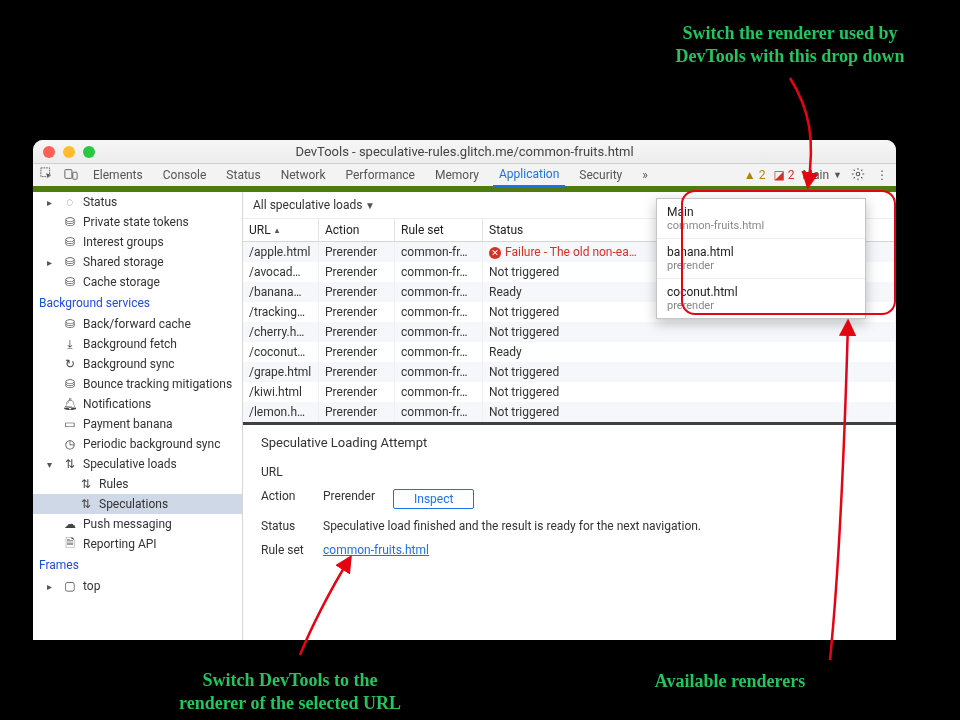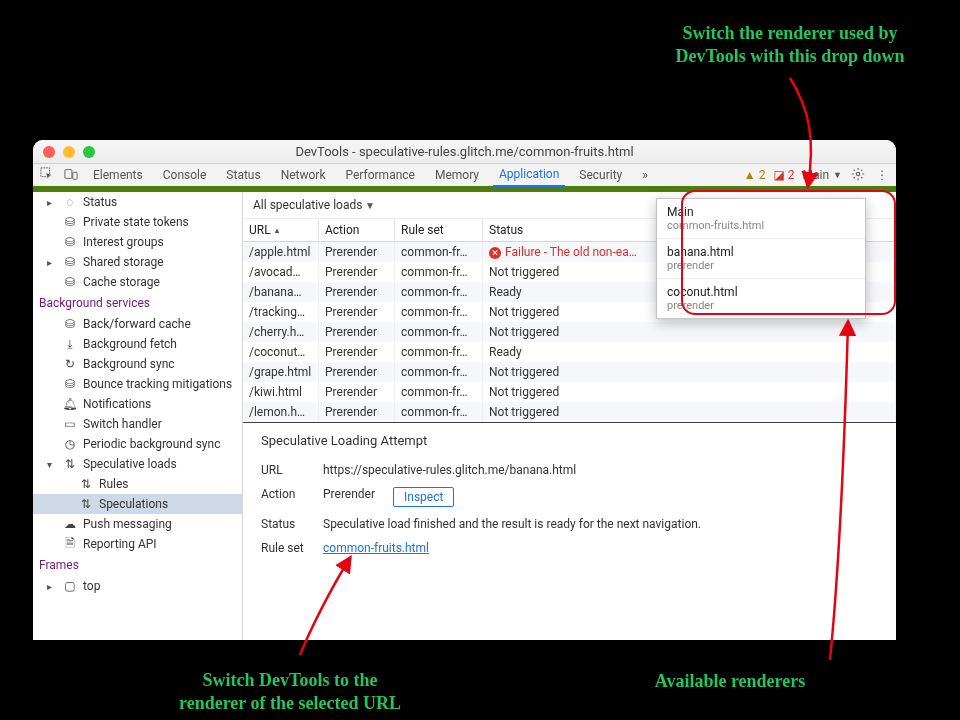--- a/index.html
+++ b/index.html
@@ -63,21 +63,21 @@
   .sidebar {
     width:210px;
     border-right:1px solid #d6d6d6;
     overflow:hidden;
     font-size:12px;
     color:#333;
     background:#fff;
   }
   .sidebar .group-label {
     padding:4px 4px 4px 6px;
-    color:#701a75;
+    color:#1d4ed8;
     font-size:12px;
   }
   .sidebar .item {
     display:flex;
     align-items:center;
     gap:6px;
     padding:3px 4px 3px 8px;
     cursor:pointer;
     white-space:nowrap;
   }
@@ -92,34 +92,34 @@
   .filterbar span::after { content:" ▼"; font-size:10px; color:#555; }
   .table { font-size:12px; overflow:hidden; }
   .thead, .trow { display:grid; grid-template-columns: 76px 76px 88px 1fr; }
   .thead { background:#fff; border-bottom:1px solid #d6d6d6; }
   .thead .tcell { padding:4px 6px; border-right:1px solid #e3e3e3; color:#222; display:flex; align-items:center; gap:4px;}
   .trow .tcell { padding:3px 6px; border-right:1px solid #f0f0f0; white-space:nowrap; overflow:hidden; text-overflow:ellipsis; }
   .trow:nth-child(odd){ background:#f5f7fb; }
   .status-fail { color:#d93025; }
   .status-icon { display:inline-block; width:12px; height:12px; border-radius:50%; background:#d93025; color:#fff; font-size:9px; text-align:center; line-height:12px; margin-right:4px; }
   .detail {
-    border-top:1px solid #404040;
+    border-top:3px solid #404040;
     padding:10px 18px 6px 18px;
     overflow:auto;
     font-size:12px;
     color:#333;
   }
   .detail h3 { font-size:13px; font-weight:400; margin-bottom:10px; }
   .detail .section-title { font-weight:600; font-size:12px; margin:4px 0 10px 10px; }
   .detail .row { display:flex; gap:10px; padding:5px 0; }
   .detail .row .label { width:52px; color:#333; }
   .detail .link { color:#1a73e8; text-decoration:underline; cursor:pointer; }
   .inspect-btn {
     display:inline-block;
-    padding:2px 10px;
+    padding:2px 20px;
     border:1px solid #1a73e8;
     color:#1a73e8;
     border-radius:2px;
     cursor:pointer;
     margin-left:8px;
     font-size:12px;
   }
   
   .renderer-popup {
     position:absolute;
@@ -259,21 +259,21 @@
       <div class="item indent1">
           <span class="ic">⛁</span>
           <span>Bounce tracking mitigations</span>
         </div>
       <div class="item indent1">
           <span class="ic">🔔︎</span>
           <span>Notifications</span>
         </div>
       <div class="item indent1">
           <span class="ic">▭</span>
-          <span>Switch handler</span>
+          <span>Payment banana</span>
         </div>
       <div class="item indent1">
           <span class="ic">◷</span>
           <span>Periodic background sync</span>
         </div>
       <div class="item indent0">
           <span class="tree-arrow">▾</span>
           <span class="ic">⇅</span>
           <span>Speculative loads</span>
         </div>
@@ -370,21 +370,20 @@
               <div class="tcell">Prerender</div>
               <div class="tcell">common-fr…</div>
               <div class="tcell">Not triggered</div>
             </div>
           </div>
       </div>
       <div class="detail">
         <h3>Speculative Loading Attempt</h3>
         <div class="row">
             <span class="label">URL</span>
-            <span>https://speculative-rules.glitch.me/banana.html</span>
           </div>
         <div class="row">
             <span class="label">Action</span>
             <span>Prerender</span>
             <span class="inspect-btn">Inspect</span>
           </div>
         <div class="row">
             <span class="label">Status</span>
             <span>Speculative load finished and the result is ready for the next navigation.</span>
           </div>

